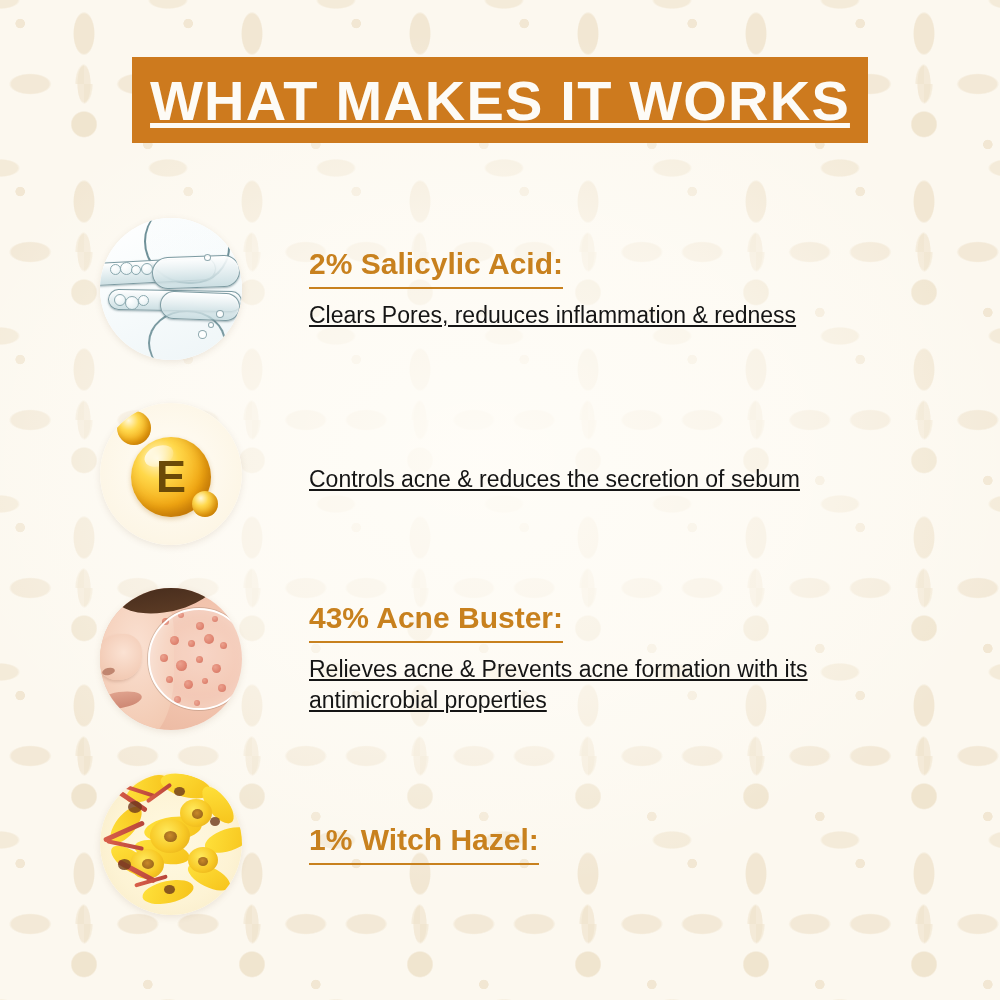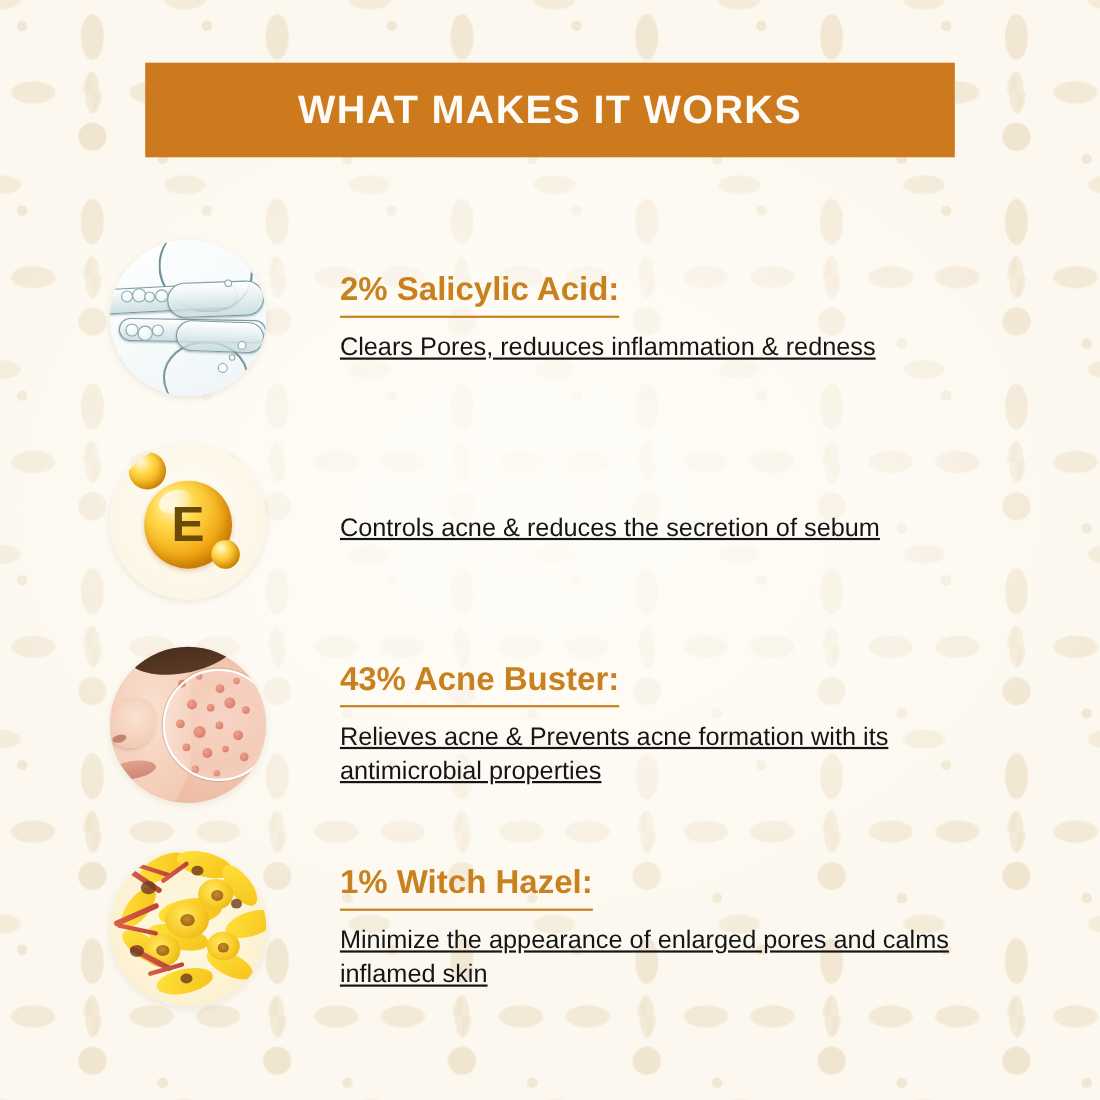--- a/index.html
+++ b/index.html
@@ -65,25 +65,26 @@
     top: 57px;
     width: 736px;
     height: 86px;
     background: #CD7A1E;
     display: flex;
     align-items: center;
     justify-content: center;
   }
   .banner-title {
     color: #FDFBF6;
-    font-size: 36px;
+    font-size: 56px;
     font-weight: bold;
     letter-spacing: 1.2px;
     white-space: nowrap;
     font-family: "Liberation Sans", sans-serif;
+    text-decoration: underline;
   }
 
   
   .rows {
     position: absolute;
     left: 0;
     top: 196px;
     width: 1000px;
   }
   .row {
@@ -454,18 +455,17 @@
             <div class="leafdark" style="left:28px; top:28px; width:14px; height:12px;"></div>
             <div class="leafdark" style="left:18px; top:86px; width:13px; height:11px;"></div>
             <div class="leafdark" style="left:74px; top:14px; width:11px; height:9px;"></div>
             <div class="leafdark" style="left:110px;top:44px; width:10px; height:9px;"></div>
             <div class="leafdark" style="left:64px; top:112px;width:11px; height:9px;"></div>
           </div>
         </div>
       </div>
       <div class="copy">
         <div class="ing-title">1% Witch Hazel:</div>
-        <div class="ing-desc">Minimize the appearance of enlarged pores and calms inflamed skin</div>
       </div>
     </div>
 
   </div>
 </div>
 
 </body></html>

